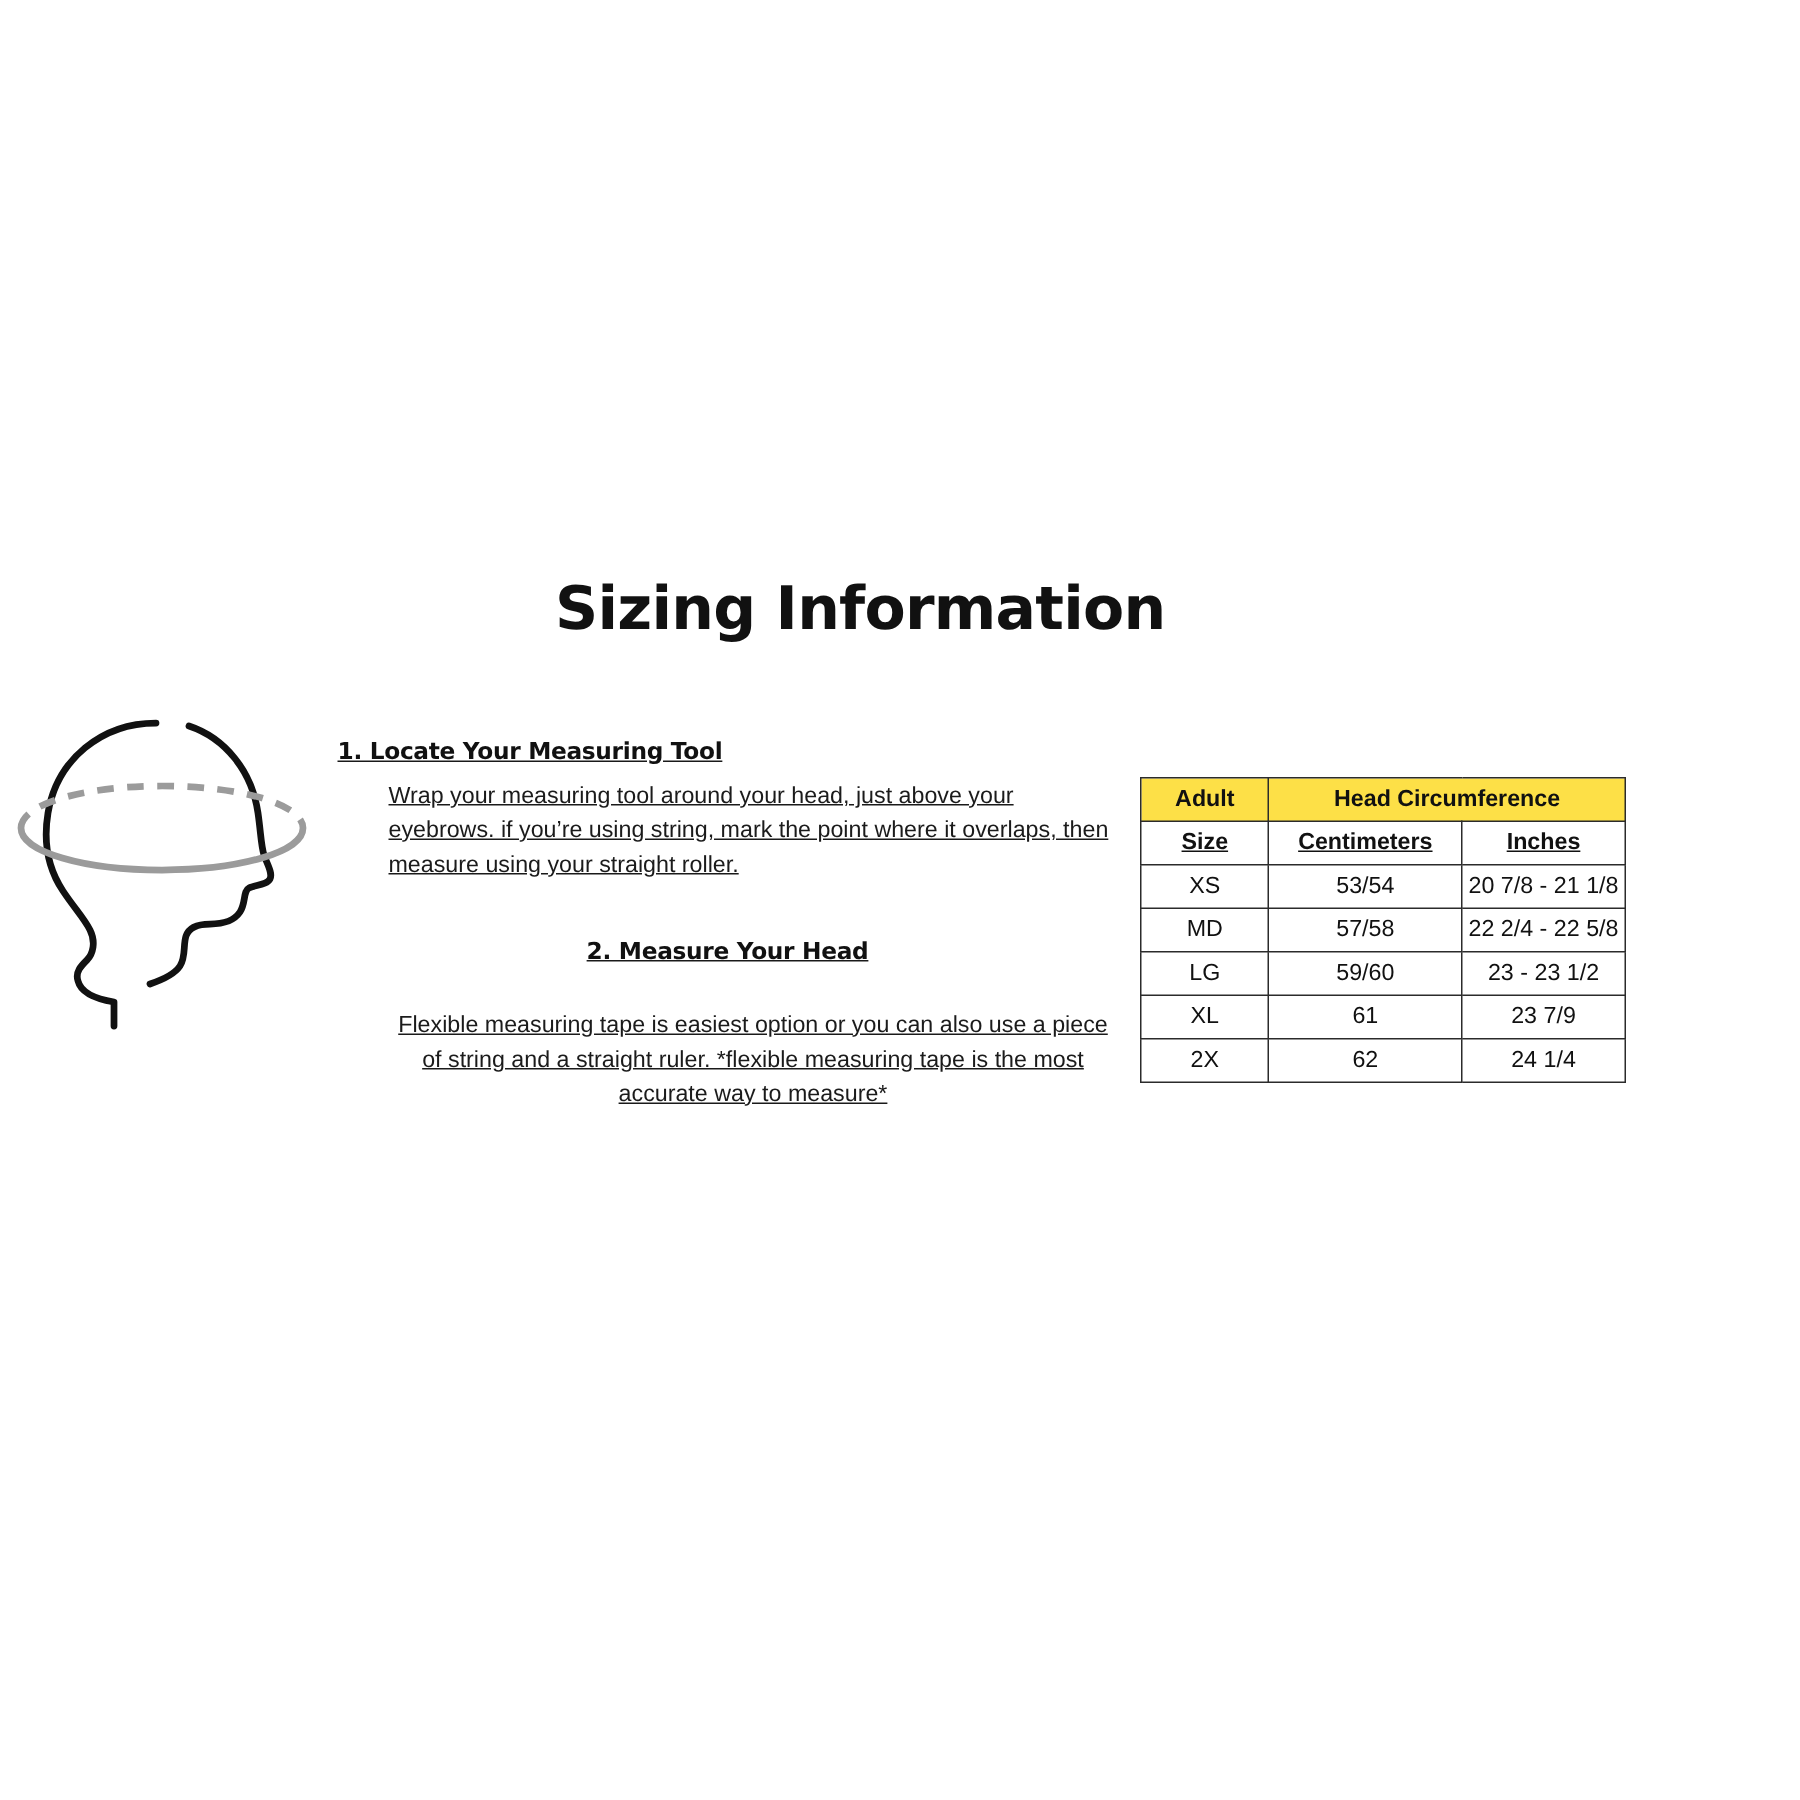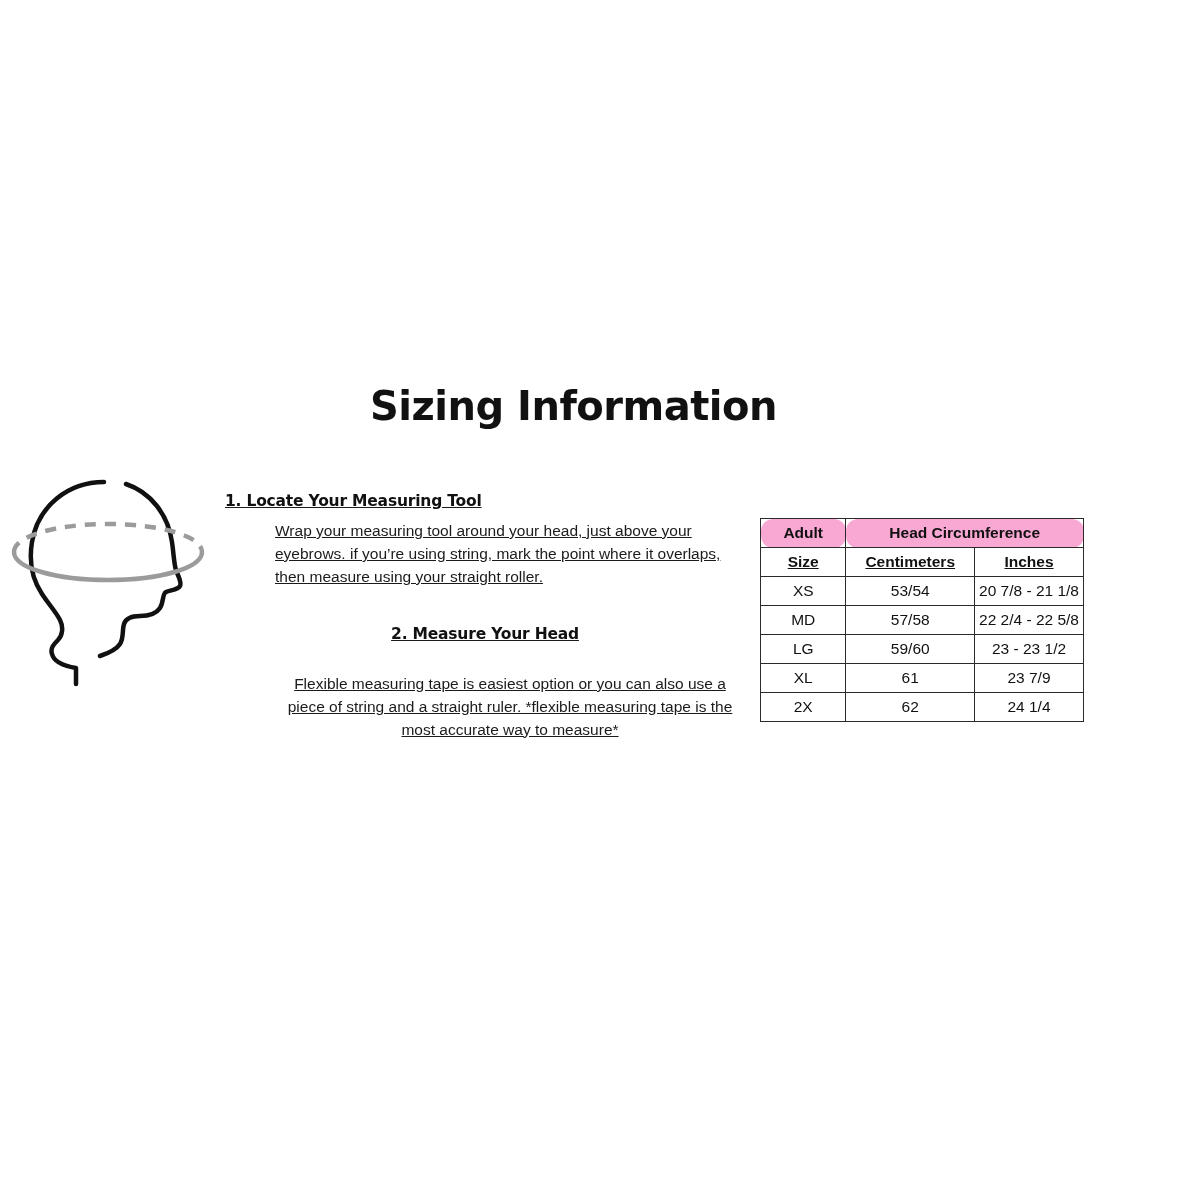--- a/index.html
+++ b/index.html
@@ -55,21 +55,21 @@
   }
   .step-heading {
     font-family: "DejaVu Sans", sans-serif;
     font-size: 15.5px;
     font-weight: bold;
     color: #111111;
     letter-spacing: -0.2px;
   }
   .step-body {
     margin-top: 10px;
-    margin-left: 50px;
+    margin-left: 34px;
     font-size: 15.5px;
     line-height: 1.48;
     color: #1b1b1b;
     font-family: "Liberation Sans", sans-serif;
   }
   .step-2 {
     margin-top: 36px;
     text-align: center;
   }
   .step-2-body {
@@ -87,24 +87,23 @@
   .size-table td, .size-table th {
     border: 1px solid #2b2b2b;
     font-size: 15.5px;
     text-align: center;
     padding: 0;
     height: 28px;
     color: #111111;
     font-weight: normal;
   }
   .size-table thead th {
-    background: #f9a8d4;
-    font-weight: bold;
-    color: #111111;
-    border-radius: 12px;
+    background: #fde047;
+    font-weight: bold;
+    color: #111111;
   }
   .size-table .subhead td {
     font-weight: bold;
     text-decoration: underline;
   }
   .col-size   { width: 118px; }
   .col-cm     { width: 156px; }
   .col-in     { width: 152px; }
 </style>
 </head>

